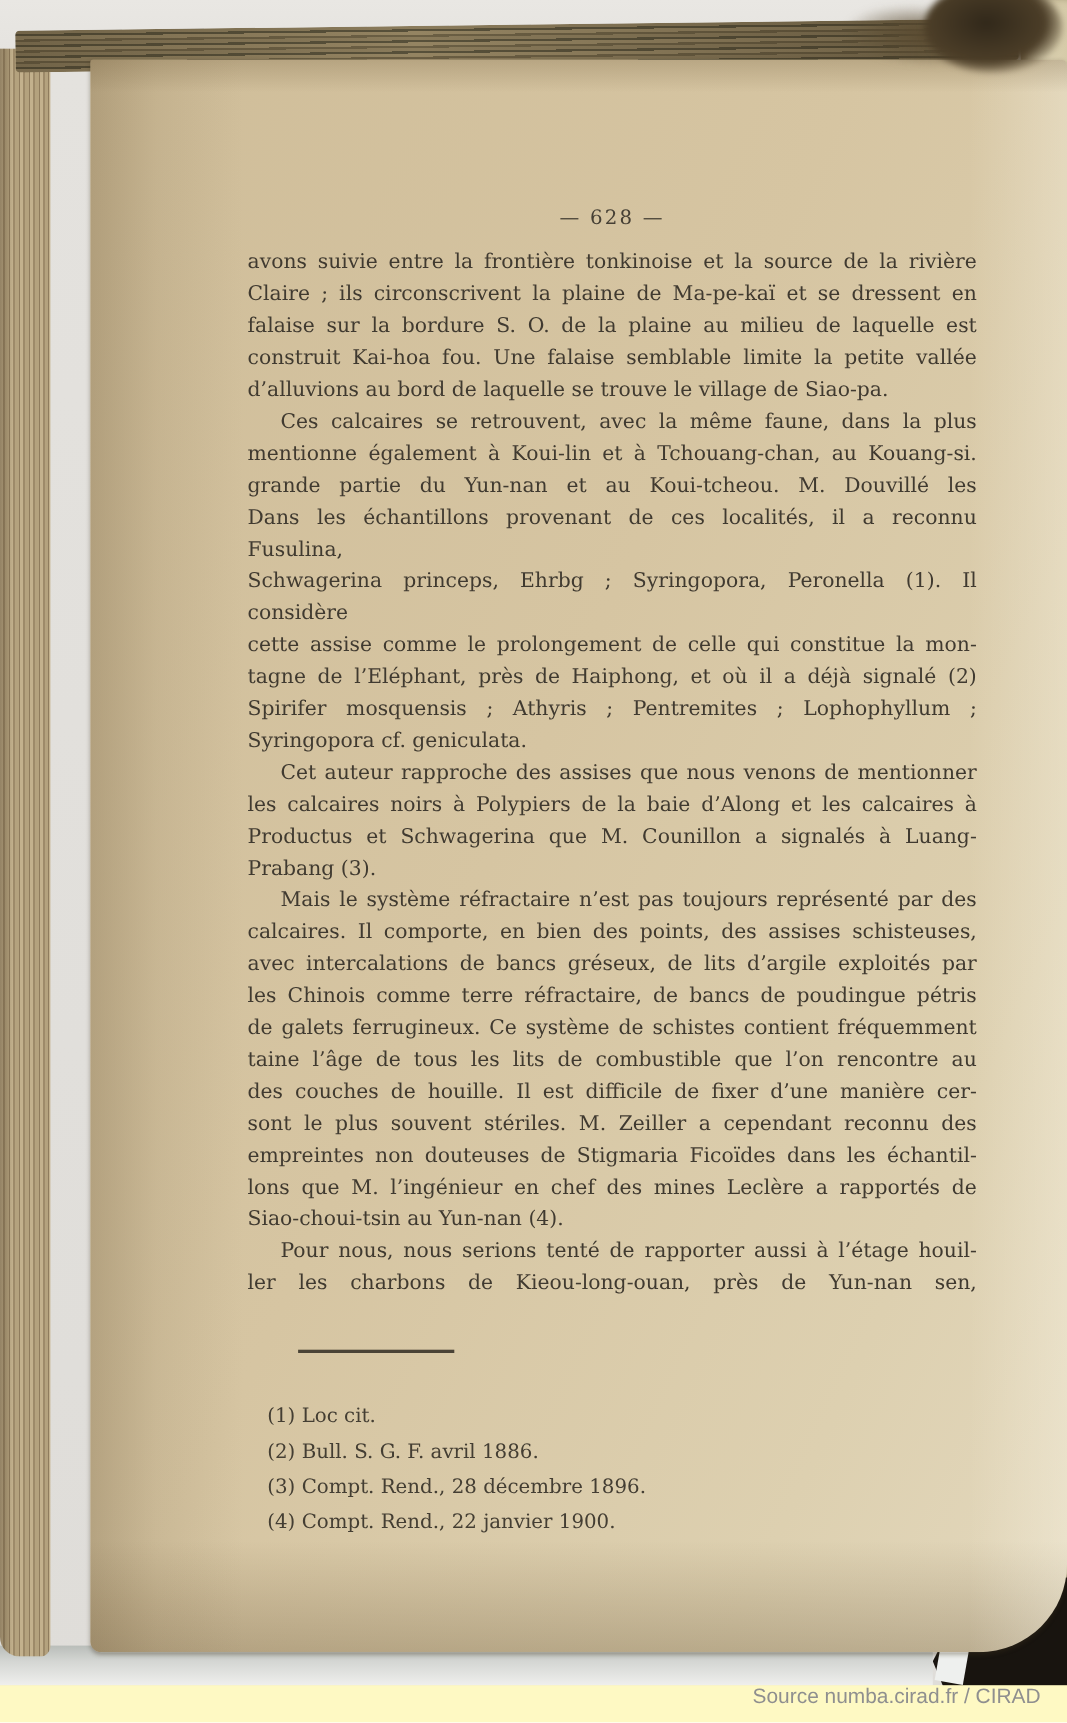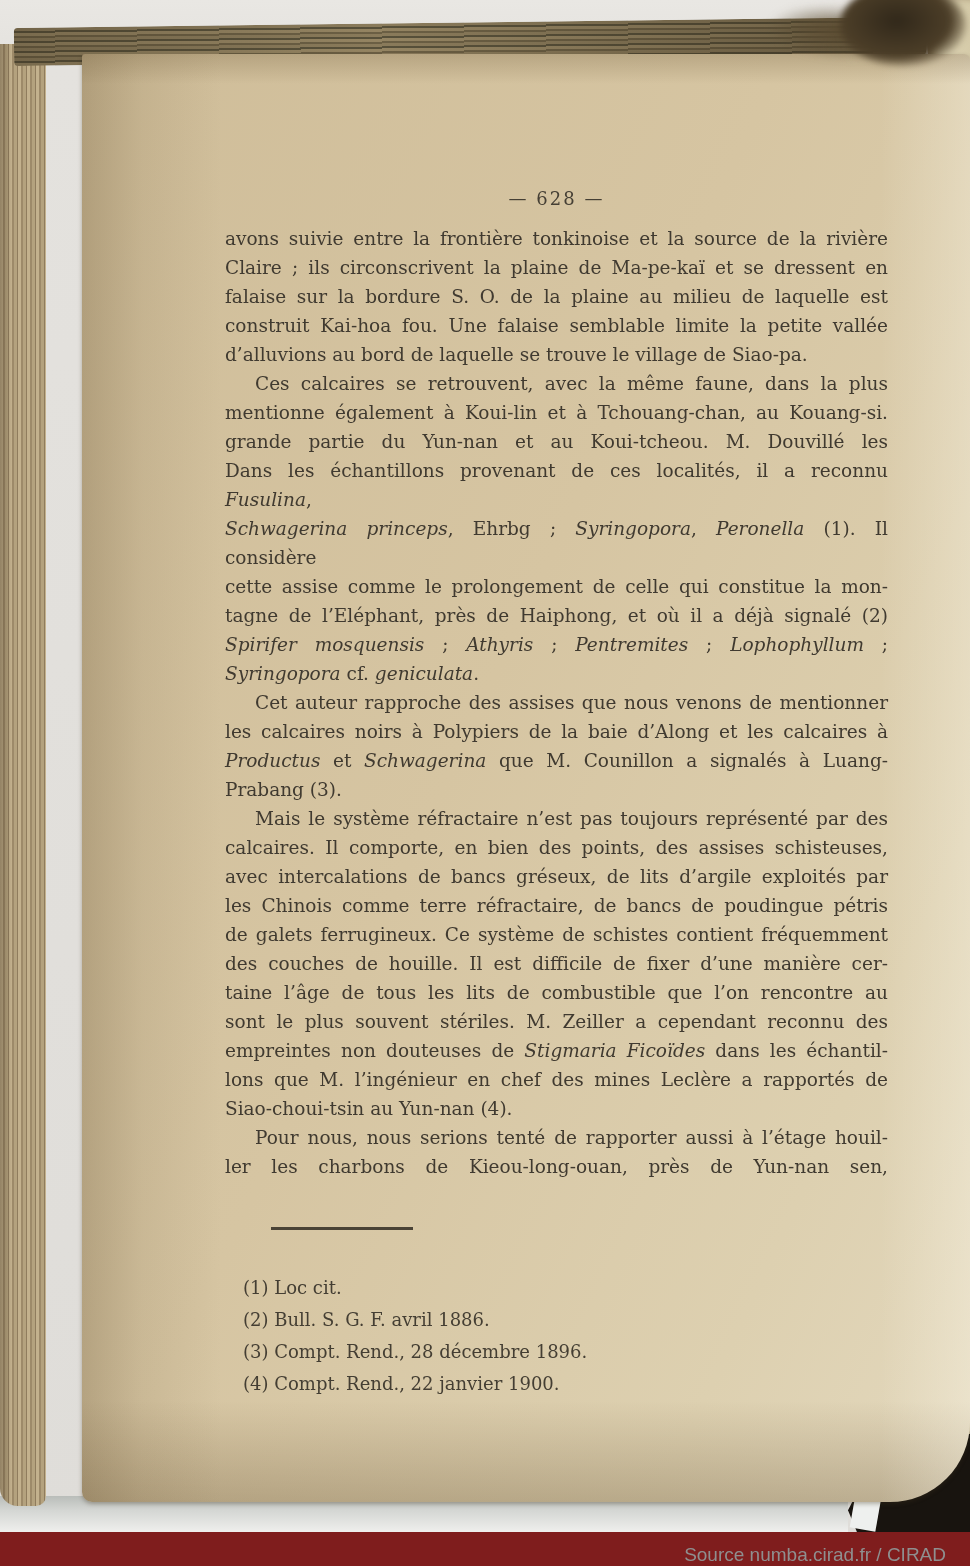--- a/index.html
+++ b/index.html
@@ -14,21 +14,21 @@
     background:linear-gradient(180deg,#e9e7e3 0%,#e4e2de 4%,#dfddd9 100%);}
   
   .black-corner{position:absolute;left:848px;top:1402px;width:122px;height:132px;
     background:#18140f;
     clip-path:polygon(52% 0,100% 14%,100% 100%,8% 100%,0 82%,30% 28%);}
   
   .bottom-shadow{position:absolute;left:0;top:1496px;width:848px;height:36px;
     background:linear-gradient(180deg,#b9bdb9 0%,#d4d6d3 40%,#efefed 100%);}
   
   .source-bar{position:absolute;left:0;top:1532px;width:970px;height:34px;
-    background:#7f1d1d;display:flex;align-items:flex-end;justify-content:flex-end;
+    background:#fef9c3;display:flex;align-items:flex-start;justify-content:flex-end;
     font-family:"Liberation Sans", sans-serif;font-size:19px;color:#8f8f8f;
     padding-right:24px;box-sizing:border-box;}
   
   .left-stack{position:absolute;left:0;top:44px;width:46px;height:1462px;
     background:
       linear-gradient(90deg,rgba(60,45,25,.35) 0,rgba(60,45,25,0) 12px),
       repeating-linear-gradient(90deg,#c3b18d 0 3px,#9d8a69 3px 5px,#b4a27e 5px 8px,#8f7c5d 8px 9px);
     border-radius:0 0 10px 18px;}
   
   .top-stack{position:absolute;left:14px;top:28px;width:912px;height:38px;
@@ -64,21 +64,21 @@
     box-shadow:0 2px 4px rgba(60,50,30,.35);margin-left:40px;}
   
   .page-number{position:absolute;left:143px;top:134px;width:663px;
     text-align:center;font-size:18px;letter-spacing:2px;color:#453f34;}
   .text-block{position:absolute;left:143px;top:170px;width:663px;
     font-size:18.5px;line-height:29px;color:#403a30;}
   .para{margin:0;}
   .para.indent .line:first-child{text-indent:30px;}
   .line{text-align:justify;text-align-last:justify;white-space:normal;}
   .line.endline{text-align-last:left;}
-  .it{font-style:italic;}
+  .it{}
   .footnote-rule{margin:46px 0 0 46px;width:142px;height:0;
     border-top:3px solid #4a4336;}
   .footnotes{margin-top:42px;padding-left:18px;
     font-size:18px;line-height:32px;color:#443e33;}
 </style>
 </head>
 <body>
 
 <div class="scene">
   <div class="backdrop"></div>
@@ -116,22 +116,22 @@
             <div class="line"><span>les calcaires noirs à Polypiers de la baie d’Along et les calcaires à</span></div>
             <div class="line"><span class="it">Productus</span><span> et </span><span class="it">Schwagerina</span><span> que M. Counillon a signalés à Luang-</span></div>
             <div class="line endline"><span>Prabang (3).</span></div>
           </div>
           <div class="para indent">
             <div class="line"><span>Mais le système réfractaire n’est pas toujours représenté par des</span></div>
             <div class="line"><span>calcaires. Il comporte, en bien des points, des assises schisteuses,</span></div>
             <div class="line"><span>avec intercalations de bancs gréseux, de lits d’argile exploités par</span></div>
             <div class="line"><span>les Chinois comme terre réfractaire, de bancs de poudingue pétris</span></div>
             <div class="line"><span>de galets ferrugineux. Ce système de schistes contient fréquemment</span></div>
+            <div class="line"><span>taine l’âge de tous les lits de combustible que l’on rencontre au</span></div>
             <div class="line"><span>des couches de houille. Il est difficile de fixer d’une manière cer-</span></div>
-            <div class="line"><span>taine l’âge de tous les lits de combustible que l’on rencontre au</span></div>
             <div class="line"><span>sont le plus souvent stériles. M. Zeiller a cependant reconnu des</span></div>
             <div class="line"><span>empreintes non douteuses de </span><span class="it">Stigmaria Ficoïdes</span><span> dans les échantil-</span></div>
             <div class="line"><span>lons que M. l’ingénieur en chef des mines Leclère a rapportés de</span></div>
             <div class="line endline"><span>Siao-choui-tsin au Yun-nan (4).</span></div>
           </div>
           <div class="para indent">
             <div class="line"><span>Pour nous, nous serions tenté de rapporter aussi à l’étage houil-</span></div>
             <div class="line"><span>ler les charbons de Kieou-long-ouan, près de Yun-nan sen,</span></div>
           </div>
         </div>

